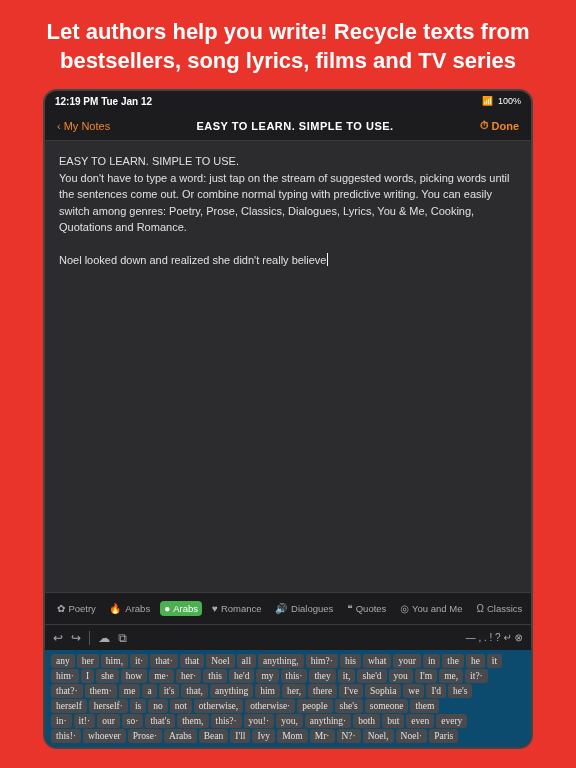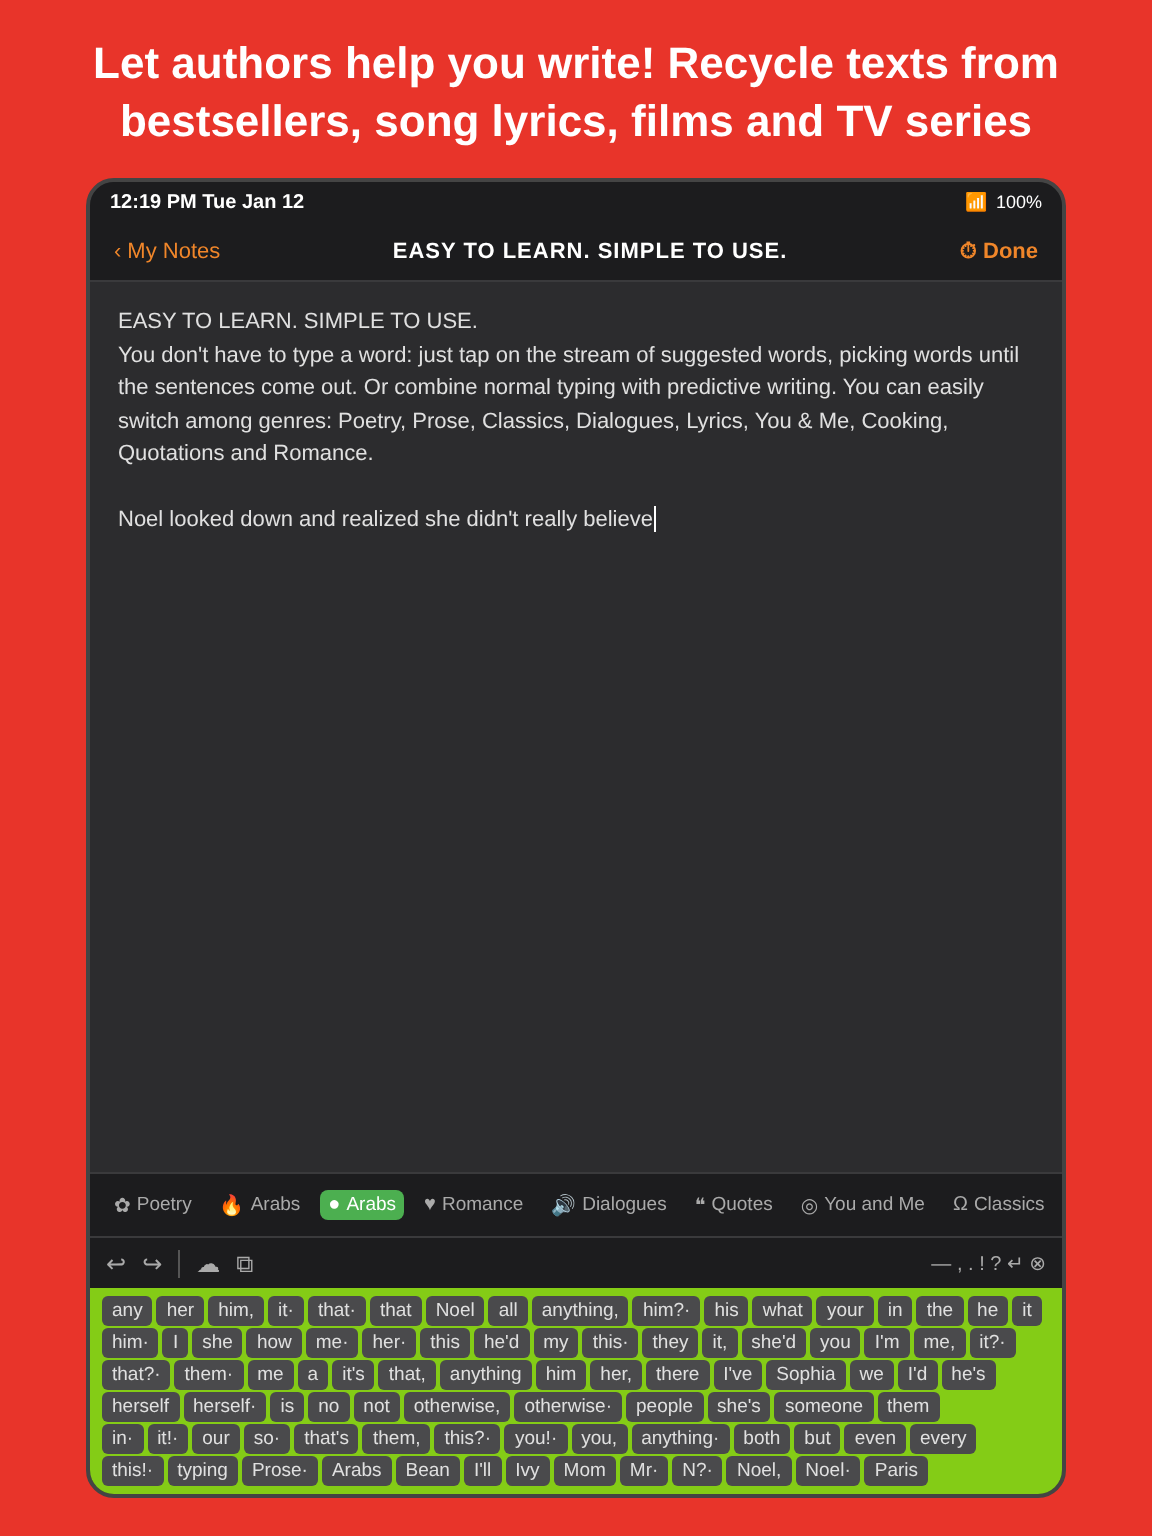--- a/index.html
+++ b/index.html
@@ -154,25 +154,26 @@
       background: #555;
     }
     .toolbar-dots {
       color: #aaa;
       font-size: 10px;
       margin-left: auto;
     }
 
     
     .suggestions-area {
-      background: #84cc16;
+      background: #0c4a6e;
       padding: 4px 6px;
       display: flex;
       flex-direction: column;
       gap: 1px;
+      font-family: Liberation Serif, serif;
     }
     .suggestion-row {
       display: flex;
       flex-wrap: wrap;
       gap: 2px;
     }
     .suggestion-word {
       color: #e0e0e0;
       font-size: 9.5px;
       padding: 2px 5px;
@@ -341,21 +342,21 @@
       <span class="suggestion-word">you!·</span>
       <span class="suggestion-word">you,</span>
       <span class="suggestion-word">anything·</span>
       <span class="suggestion-word">both</span>
       <span class="suggestion-word">but</span>
       <span class="suggestion-word">even</span>
       <span class="suggestion-word">every</span>
     </div>
     <div class="suggestion-row">
       <span class="suggestion-word">this!·</span>
-      <span class="suggestion-word">typing</span>
+      <span class="suggestion-word">whoever</span>
       <span class="suggestion-word">Prose·</span>
       <span class="suggestion-word">Arabs</span>
       <span class="suggestion-word">Bean</span>
       <span class="suggestion-word">I'll</span>
       <span class="suggestion-word">Ivy</span>
       <span class="suggestion-word">Mom</span>
       <span class="suggestion-word">Mr·</span>
       <span class="suggestion-word">N?·</span>
       <span class="suggestion-word">Noel,</span>
       <span class="suggestion-word">Noel·</span>

